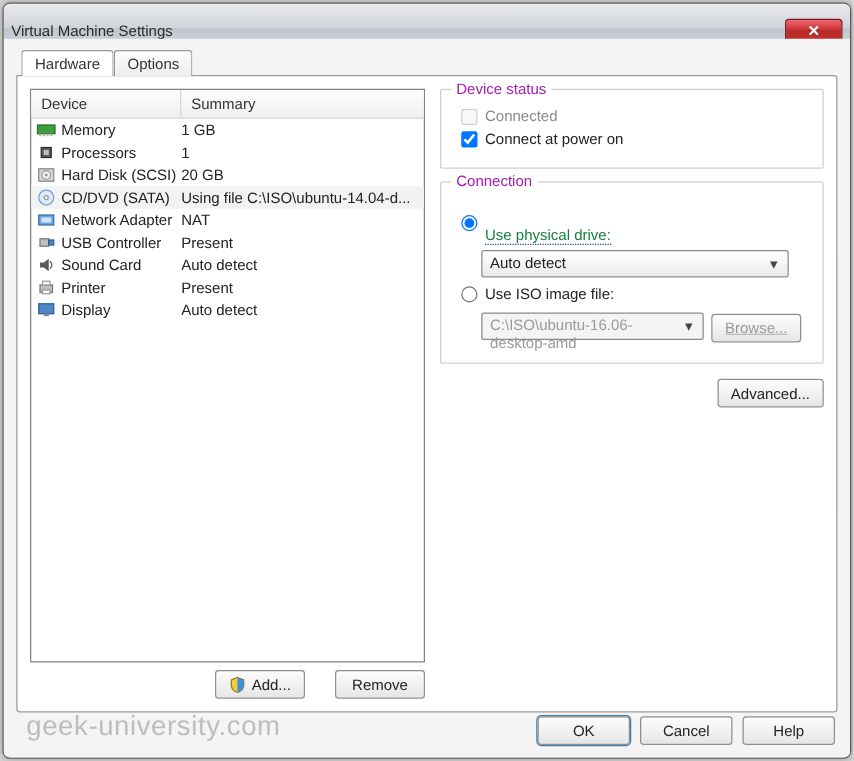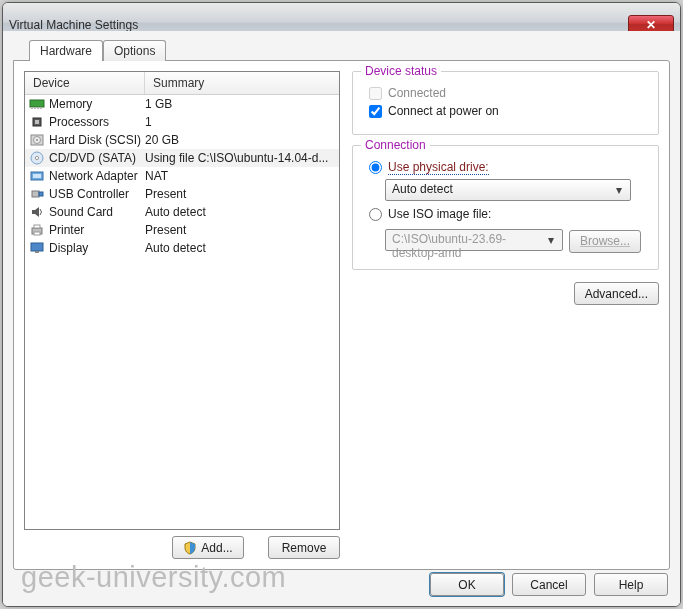--- a/index.html
+++ b/index.html
@@ -4,21 +4,21 @@
 <style>
 * { box-sizing: border-box; margin: 0; padding: 0; font-family: "Segoe UI", Tahoma, sans-serif; font-size: 12px; }
 body { background: #d8d8d8; width: 683px; height: 609px; overflow: hidden; position: relative; }
 .window { position: absolute; top: 2px; left: 2px; right: 2px; bottom: 2px; background: #fff; border: 1px solid #5a5a5a; border-radius: 6px; overflow: hidden; box-shadow: 0 0 8px rgba(0,0,0,.3); }
 .titlebar { height: 44px; background: linear-gradient(#eaeaea,#cfd4da 45%,#bfc6ce 46%,#d7dde4); display: flex; align-items: center; padding: 0 6px; border-bottom: 1px solid #9aa2ac; }
 .titlebar .title { color: #2b2b2b; font-size: 12px; }
 .titlebar .spacer { flex: 1; }
 .closebtn { width: 46px; height: 20px; background: linear-gradient(#e67,#c9302c 45%,#b52b27 46%,#c9302c); border: 1px solid #7a1f1c; border-radius: 3px; display: flex; align-items: center; justify-content: center; color: #fff; font-weight: bold; font-size: 11px; cursor: pointer; }
 .client { position: absolute; top: 28px; left: 0; right: 0; bottom: 0; background: #f4f4f4; padding: 8px 10px 10px 10px; }
 .tabs { position: relative; }
-.tabrow { display: flex; gap: 0; margin-left: 16px; }
+.tabrow { display: flex; gap: 0; margin-left: 4px; }
 .tab { padding: 3px 10px; border: 1px solid #9b9b9b; border-bottom: none; background: linear-gradient(#fdfdfd,#ececec); border-radius: 3px 3px 0 0; color: #333; cursor: pointer; position: relative; top: 1px; }
 .tab.active { background: #fff; z-index: 2; }
 .tabpanel { border: 1px solid #9b9b9b; background: #fff; border-radius: 0 3px 3px 3px; padding: 10px; height: 510px; display: flex; gap: 12px; }
 .leftcol { width: 316px; display: flex; flex-direction: column; }
 .devicelist { flex: 1; border: 1px solid #828282; background: #fff; }
 .devhead { display: flex; border-bottom: 1px solid #d0d0d0; background: linear-gradient(#fdfdfd,#efefef); }
 .devhead .col { padding: 4px 8px; color: #333; }
 .col-device { width: 120px; border-right: 1px solid #d7d7d7; }
 .col-summary { flex: 1; }
 .devrows { }
@@ -28,30 +28,30 @@
 .devrow .dname { width: 96px; color: #222; white-space: nowrap; overflow: hidden; text-overflow: ellipsis; }
 .devrow .dsum { flex: 1; color: #222; white-space: nowrap; overflow: hidden; text-overflow: ellipsis; }
 .listbuttons { display: flex; justify-content: flex-end; gap: 24px; margin-top: 6px; }
 .btn { min-width: 72px; height: 23px; padding: 0 10px; background: linear-gradient(#fdfdfd,#e6e6e6); border: 1px solid #8e8e8e; border-radius: 3px; color: #222; cursor: pointer; display: inline-flex; align-items: center; justify-content: center; gap: 4px; }
 .btn.disabled { color: #9a9a9a; cursor: default; }
 .rightcol { flex: 1; display: flex; flex-direction: column; gap: 10px; }
 .group { border: 1px solid #cfcfcf; border-radius: 2px; padding: 10px 10px 12px 10px; position: relative; }
 .group .legend { position: absolute; top: -8px; left: 8px; background: #fff; padding: 0 4px; color: #a21caf; }
 .chk, .rad { display: flex; align-items: center; gap: 6px; margin: 4px 0 4px 6px; color: #222; }
 .chk input, .rad input { width: 13px; height: 13px; }
-.dotted { border-bottom: 1px dotted #1a4ea0; color: #7f1d1d; cursor: help; display: inline-block; }
+.dotted { border-bottom: 1px dotted #1a4ea0; color: #15803d; cursor: help; display: inline-block; margin-top: 21px; }
 .combo { height: 22px; border: 1px solid #8a8a8a; border-radius: 2px; background: linear-gradient(#fff,#eaeaea); padding: 2px 22px 2px 6px; position: relative; color: #222; cursor: pointer; margin: 4px 0 6px 22px; width: 246px; }
 .combo .arrow { position: absolute; right: 4px; top: 3px; width: 14px; height: 14px; display: flex; align-items: center; justify-content: center; color: #444; }
 .combo.disabled { color: #9a9a9a; background: #f4f4f4; }
 .isoLine { display: flex; align-items: center; gap: 6px; margin-left: 22px; }
 .rightactions { display: flex; justify-content: flex-end; margin-top: 2px; }
 .footer { position: absolute; bottom: 10px; right: 12px; display: flex; gap: 8px; }
 .footer .btn { min-width: 74px; }
 .btn.default { box-shadow: 0 0 0 1px #3c7fb1; }
-.watermark { position: absolute; left: 18px; bottom: 12px; font-size: 29px; color: #bdbdbd; font-family: Arial, sans-serif; letter-spacing: .5px; pointer-events: none; }
+.watermark { position: absolute; left: 18px; bottom: 12px; font-size: 22px; color: #bdbdbd; font-family: Arial, sans-serif; letter-spacing: .5px; pointer-events: none; }
 svg { display: block; }
 </style>
 </head>
 <body>
 
 <div class="window">
   <div class="titlebar">
     <span class="title">Virtual Machine Settings</span>
     <span class="spacer"></span>
     <div class="closebtn">
@@ -213,21 +213,21 @@
               <span>Auto detect</span>
               <span class="arrow">▾</span>
             </div>
 
             <label class="rad">
               <input type="radio" name="conn" style="">
               <span>Use ISO image file:</span>
             </label>
             <div class="isoLine">
               <div class="combo disabled" style="width:178px;margin-left:0">
-                <span>C:\ISO\ubuntu-23.69-desktop-amd</span>
+                <span>C:\ISO\ubuntu-16.06-desktop-amd</span>
                 <span class="arrow">▾</span>
               </div>
               <button class="btn disabled" style="min-width:64px">
                 <span style="text-decoration:underline;text-decoration-color:#bcbcbc">Browse...</span>
               </button>
             </div>
           </div>
 
           <div class="rightactions">
             <button class="btn">

